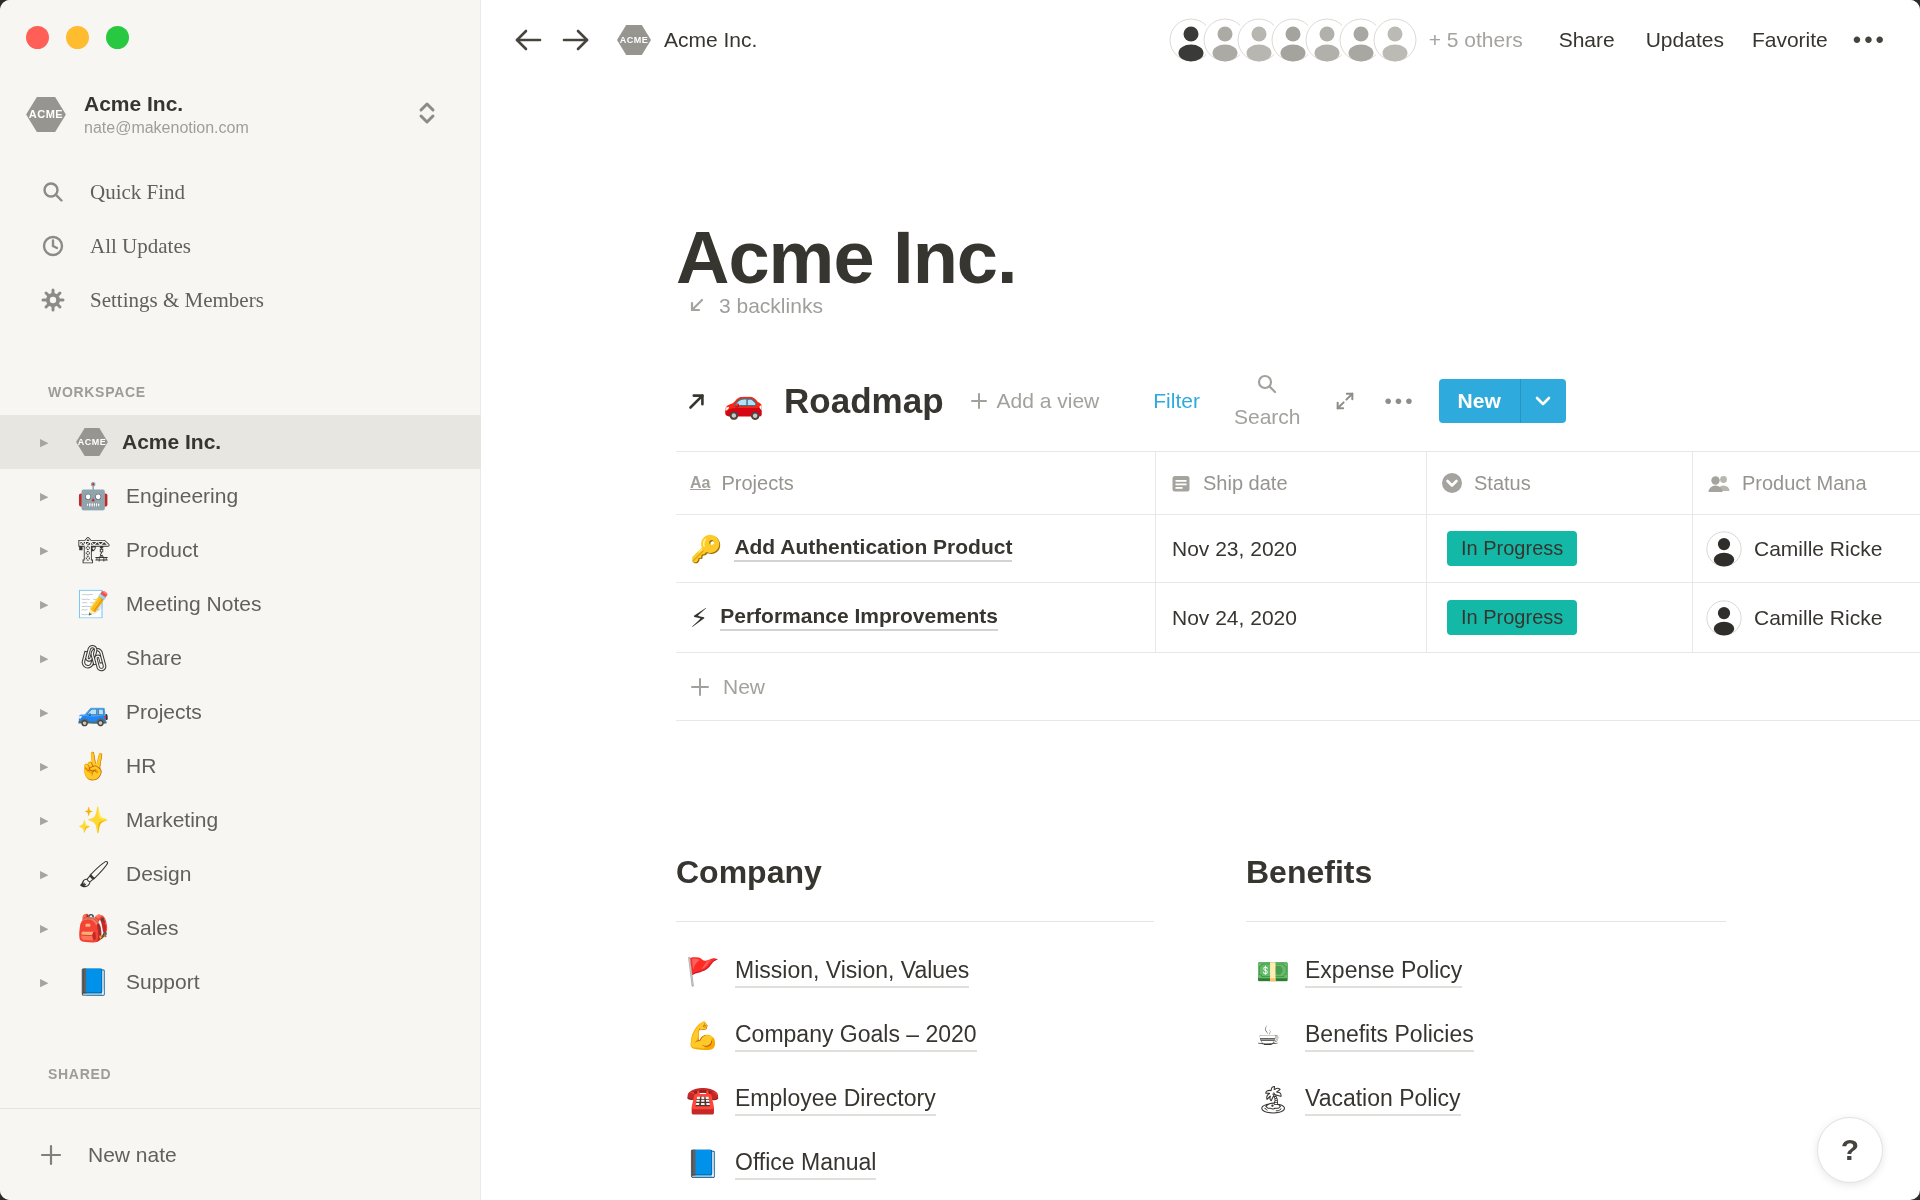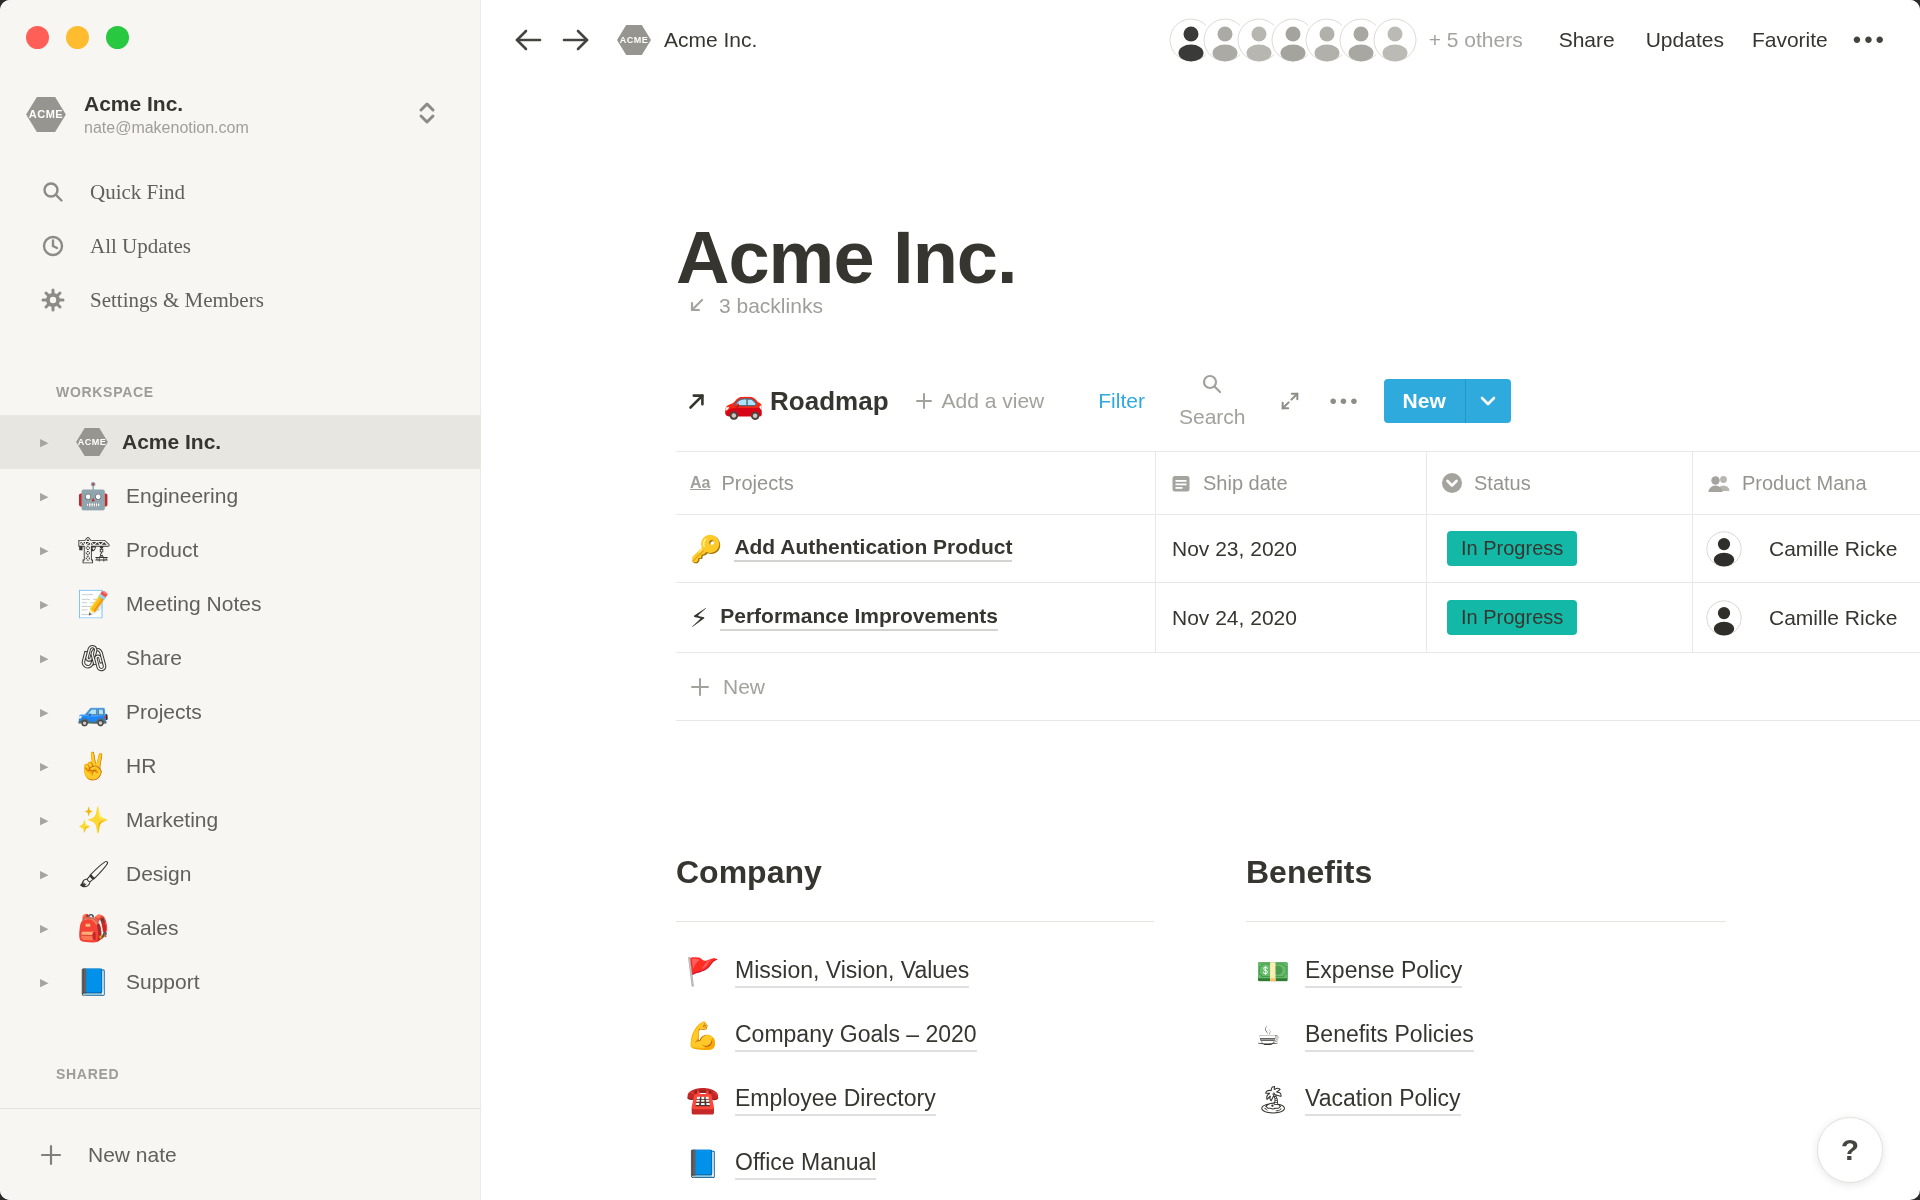--- a/index.html
+++ b/index.html
@@ -23,21 +23,21 @@
   .sw-meta{margin-left:18px;}
   .sw-name{font-size:21px;font-weight:700;color:#37352F;line-height:1.2;}
   .sw-email{font-size:16px;color:#A09E99;margin-top:3px;}
   .updown{position:absolute;right:18px;top:18px;}
 
   .sb-menu{position:absolute;left:0;top:165px;width:481px;font-family:Liberation Serif, serif;}
   .sb-row{height:54px;display:flex;align-items:center;padding-left:40px;cursor:pointer;}
   .sb-row .mi{width:26px;display:flex;justify-content:center;}
   .sb-row .ml{margin-left:24px;font-size:21px;font-weight:500;color:#62605B;}
 
-  .sb-section-label{position:absolute;left:56px;font-size:14px;font-weight:700;letter-spacing:.7px;color:#9E9C97;}
+  .sb-section-label{position:absolute;left:48px;font-size:14px;font-weight:700;letter-spacing:.7px;color:#9E9C97;}
   .lbl-ws{top:384px;}
   .lbl-shared{top:1066px;}
 
   .sb-list{position:absolute;left:0;top:415px;width:481px;}
   .ws-row{height:54px;display:flex;align-items:center;padding-left:40px;cursor:pointer;}
   .ws-row.selected{background:#E8E6E1;}
   .tri{width:17px;font-size:11px;color:#A6A49F;flex:none;}
   .ws-ico{width:36px;margin-left:19px;display:flex;justify-content:center;flex:none;}
   .ws-emoji{font-size:26px;line-height:1;}
   .it-badge{width:32px;}
@@ -68,21 +68,21 @@
   .tb-action.favorite{margin-left:28px;}
   .tb-dots{margin-left:25px;font-size:24px;letter-spacing:3px;color:#45433E;cursor:pointer;}
 
   
   .page-title{position:absolute;left:676px;top:167px;font-size:74px;line-height:1.1;font-weight:700;letter-spacing:-1px;color:#37352F;}
   .backlinks{position:absolute;left:686px;top:294px;display:flex;align-items:center;gap:11px;color:#A09E9A;font-size:21px;cursor:pointer;}
 
   .toolbar{position:absolute;left:676px;right:0;top:378px;height:46px;display:flex;align-items:center;}
   .open-arrow{margin-left:8px;cursor:pointer;display:flex;}
   .rm-emoji{margin-left:13px;font-size:33px;line-height:1;}
-  .rm-title{margin-left:6px;font-size:26px;font-weight:700;color:#37352F;}
+  .rm-title{margin-left:20px;font-size:35px;font-weight:700;color:#37352F;}
   .addview{margin-left:26px;display:flex;align-items:center;gap:9px;color:#A3A19C;font-size:21px;cursor:pointer;}
   .filter{margin-left:54px;color:#2EAADC;font-size:21px;cursor:pointer;}
   .searchbox{margin-left:34px;display:flex;align-items:center;gap:10px;color:#A3A19C;font-size:21px;cursor:pointer;flex-direction:column;}
   .expand{margin-left:33px;display:flex;cursor:pointer;}
   .tl-dots{margin-left:29px;font-size:21px;letter-spacing:3px;color:#8F8D88;cursor:pointer;}
   .newbtn{margin-left:23px;height:44px;display:flex;align-items:stretch;background:#2EAADC;border-radius:4px;overflow:hidden;cursor:pointer;}
   .newbtn-label{display:flex;align-items:center;padding:0 19px;color:#fff;font-size:21px;font-weight:600;}
   .newbtn-chev{width:45px;display:flex;align-items:center;justify-content:center;border-left:1px solid rgba(0,0,0,0.12);}
 
   
@@ -93,21 +93,21 @@
   .tbody2{height:69px;border-bottom:1px solid #E9E8E6;}
   .tcell{display:flex;align-items:center;padding-left:14px;box-sizing:border-box;overflow:hidden;}
   .tcell.bordered{border-right:1px solid #E9E8E6;}
   .hcell{gap:11px;color:#96948F;font-size:20px;cursor:pointer;}
   .aa-ico{font-size:16px;font-weight:700;color:#A19F9A;text-decoration:underline;}
   .cell-emoji{font-size:26px;line-height:1;flex:none;}
   .proj-title{margin-left:12px;font-size:21px;font-weight:600;color:#37352F;border-bottom:2px solid rgba(55,53,47,0.22);padding-bottom:1px;white-space:nowrap;cursor:pointer;}
   .date-cell{padding-left:16px;font-size:21px;color:#37352F;cursor:text;}
   .status-cell{padding-left:20px;}
   .pill{background:#14b8a6;border-radius:4px;padding:6px 14px;font-size:20px;color:#37352F;cursor:pointer;}
-  .owner-cell{padding-left:13px;gap:15px;}
+  .owner-cell{padding-left:13px;}
   .owner-av{width:36px;height:36px;border-radius:50%;flex:none;}
   .owner-name{margin-left:12px;font-size:21px;color:#37352F;white-space:nowrap;}
   .newrow{height:67px;display:flex;align-items:center;padding-left:14px;border-bottom:1px solid #E9E8E6;color:#A3A19C;cursor:pointer;}
   .newrow span{margin-left:13px;font-size:21px;}
 
   
   .section{position:absolute;top:853px;}
   .sec-company{left:676px;width:478px;}
   .sec-benefits{left:1246px;width:480px;}
   .sec-h{font-size:32px;font-weight:700;color:#37352F;margin:0;line-height:1.2;}

